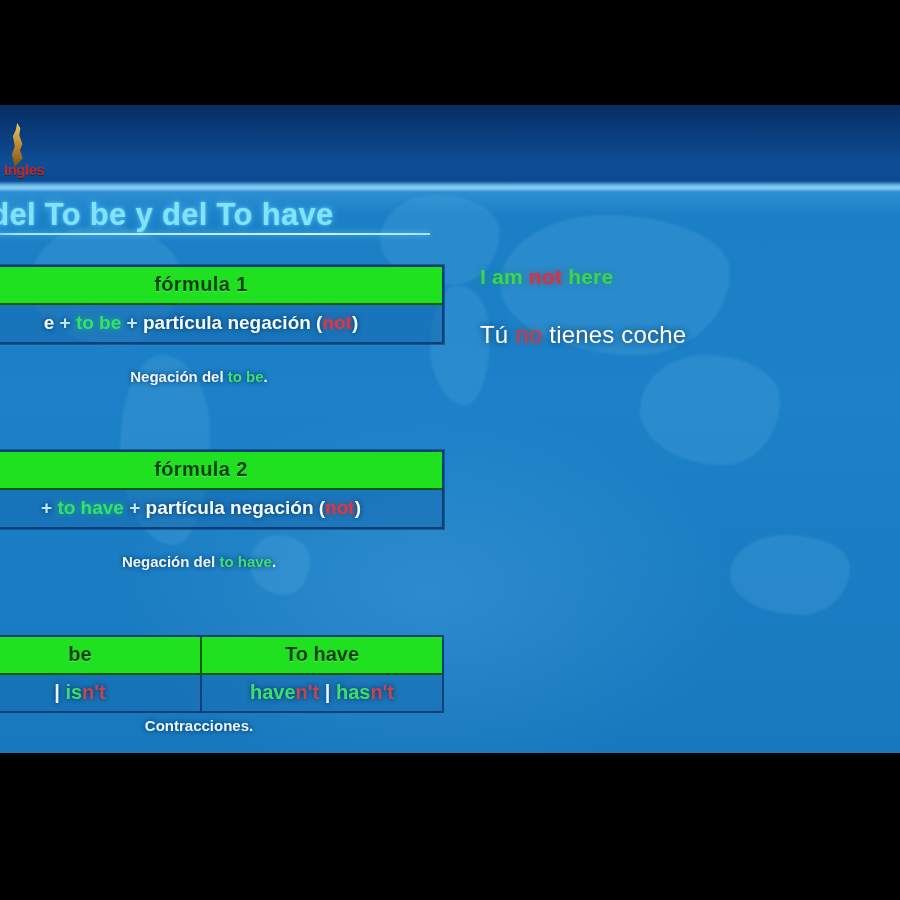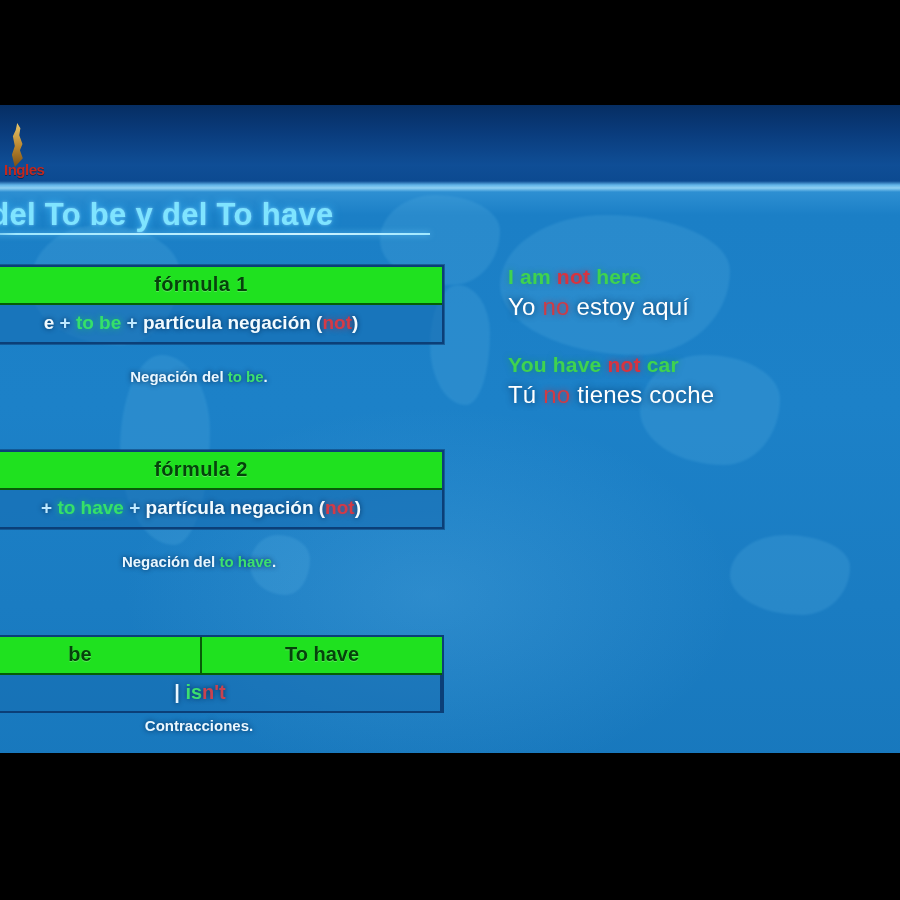--- a/index.html
+++ b/index.html
@@ -142,21 +142,21 @@
   .ccaption{
     position:absolute;left:-42px;top:612px;width:482px;text-align:center;
     font-size:15px;font-weight:bold;color:#eaf7ff;
     text-shadow:0 0 5px rgba(0,40,80,.9);
   }
 
   
   .examples{
     position:absolute;left:480px;top:160px;width:420px;
   }
-  .ex{margin-bottom:32px;margin-left:28px;}
+  .ex{margin-bottom:32px;}
   .ex .en{
     font-size:21px;font-weight:bold;color:#3fd34f;
     letter-spacing:.2px;white-space:nowrap;
     text-shadow:0 0 6px rgba(20,150,60,.55);
     margin-bottom:4px;
   }
   .ex .en .neg{color:#d8333f;text-shadow:0 0 6px rgba(190,25,35,.6);}
   .ex .es{
     font-size:24px;color:#ffffff;letter-spacing:.2px;white-space:nowrap;
     text-shadow:0 0 7px rgba(0,45,90,.95);
@@ -222,36 +222,39 @@
   <div class="ctable">
     <div class="crow head">
       <div class="ccell">be</div>
       <div class="ccell">To have</div>
     </div>
     <div class="crow body">
       <div class="ccell">
         <span class="tok-sep">|</span>
         <span class="tok-green">is</span><span class="tok-red">n't</span>
       </div>
+      <div class="ccell">
+        <span class="tok-green">have</span><span class="tok-red">n't</span>
+        <span class="tok-sep">|</span>
+        <span class="tok-green">has</span><span class="tok-red">n't</span>
+      </div>
     </div>
   </div>
   <div class="ccaption">Contracciones.</div>
 
   <div class="examples">
 
     <div class="ex">
       <div class="en"><span>I am </span><span class="neg">not</span><span> here</span></div>
-      <div class="es"><span>Yo </span><span class="neg">no</span><span> estoy aquí</span></div>
-    </div>
-
-    <div class="ex">
-    </div>
-
-    <div class="ex">
-      <div class="en"><span>You have </span><span class="neg">not</span><span> car</span></div>
+    </div>
+
+    <div class="ex">
+    </div>
+
+    <div class="ex">
       <div class="es"><span>Tú </span><span class="neg">no</span><span> tienes coche</span></div>
     </div>
 
     <div class="ex">
     </div>
 
   </div>
 </div>
 
 </body></html>

